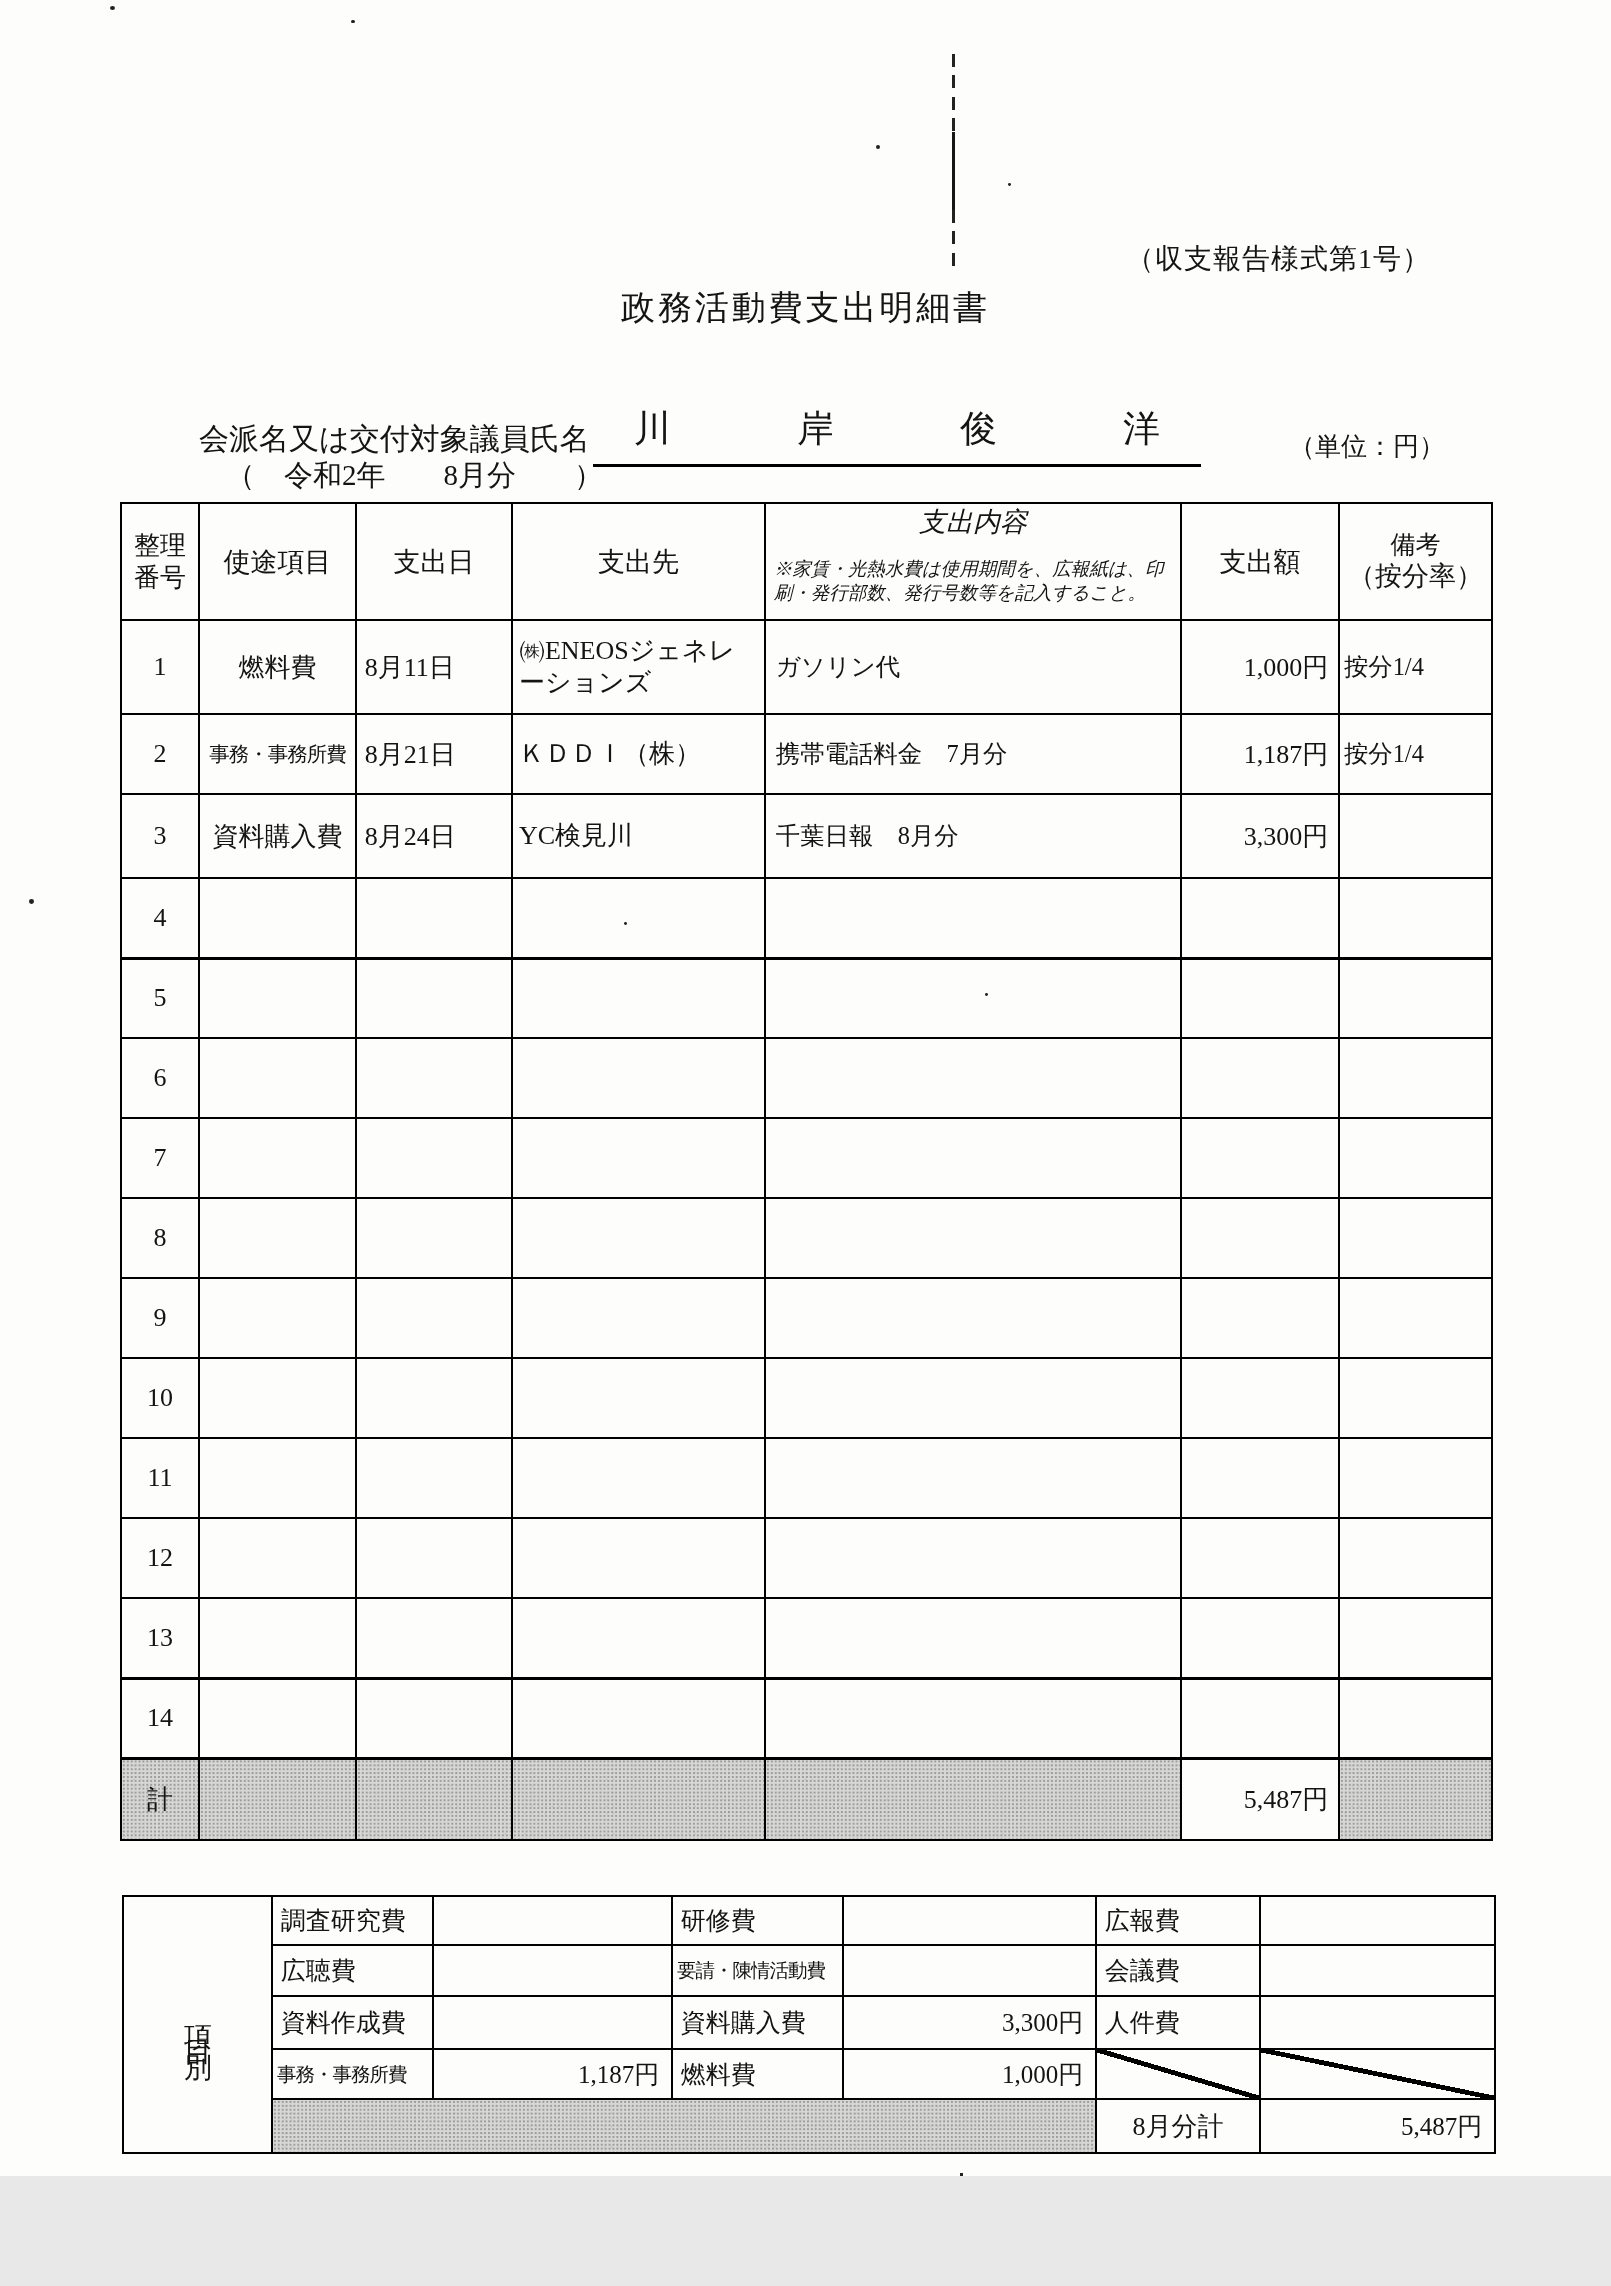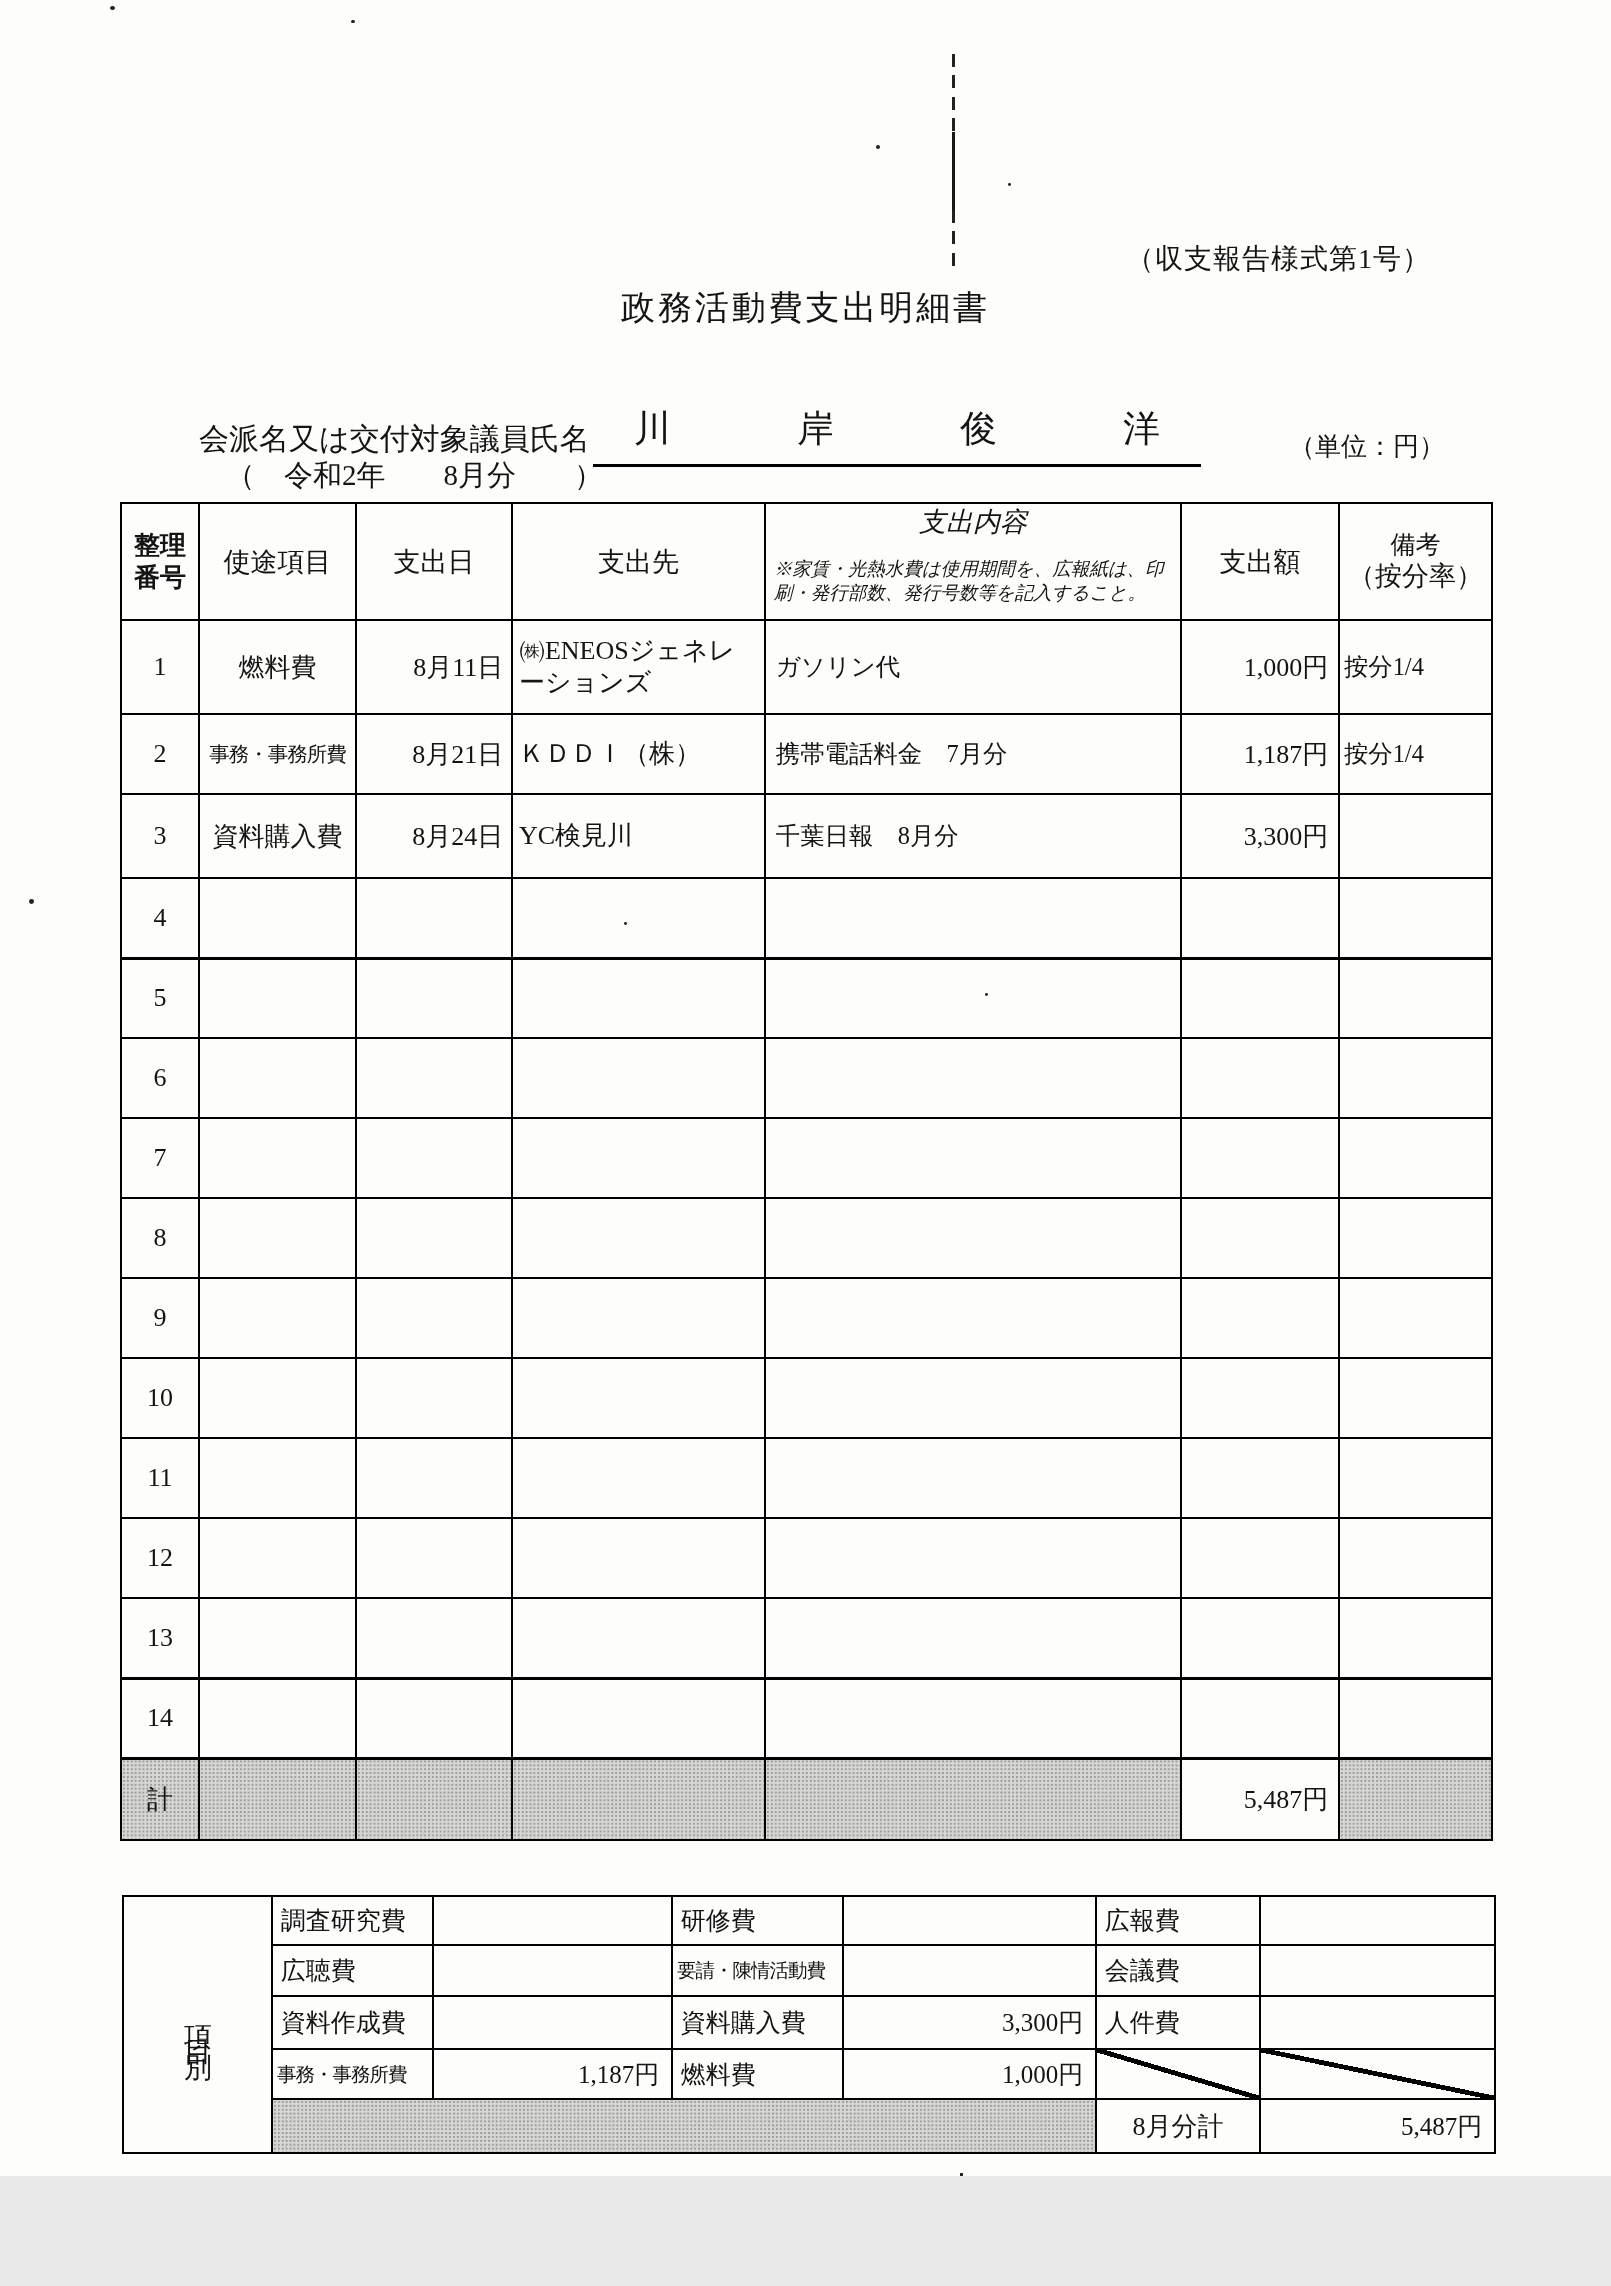--- a/index.html
+++ b/index.html
@@ -28,31 +28,31 @@
   .main-table { position:absolute; left:120px; top:502px; width:1371px; border:2.9px solid #000; }
   .main-table tr.hrow     { height:117px; }
   .main-table tr.r-first  { height:94px; }
   .main-table tr.r-std    { height:80px; }
   .main-table tr.r-third  { height:84px; }
   .main-table tr.total-row{ height:82px; }
   .main-table tr.thick-bottom td { border-bottom-width:3.9px; }
   .main-table tr.total-row td { border-top-width:3.9px; }
 
   .hc { text-align:center; font-size:27px; }
-  .hc-no { font-size:26px; line-height:1.2; padding:0 2px;font-weight:bold; }
+  .hc-no { font-size:26px; line-height:1.2; padding:0 2px; }
   .hdr-desc { vertical-align:top; padding:3.9px 7.8px 2px 7.8px;font-style:italic; }
   .hdr-desc .t { text-align:center; font-size:27px; line-height:1.1; }
   .hdr-desc .n { text-align:left; font-size:18.5px; line-height:1.3; margin-top:19px; }
   .hc-note { line-height:1.25; font-size:25px; }
   .hc-note .sub { font-size:27px; }
 
   .c-no    { text-align:center; font-size:26px; }
   .c-cat   { text-align:center; font-size:26px; }
   .c-cat.small { font-size:20.5px; letter-spacing:-1px; padding:0 2px; }
-  .c-date  { text-align:right; font-size:26px; }
+  .c-date  { text-align:left; font-size:26px; }
   .c-payee { font-size:26px; line-height:1.25; padding:0 5.9px;border-radius:19px; }
   .c-desc  { font-size:24.4px; padding:0 9.8px; }
   .c-amt   { text-align:right; font-size:26px; padding-right:9.8px; }
   .c-note  { font-size:24.4px; padding:0 3.9px; }
 
   
   .tone {
     background-color:#d7d7d5;
     background-image:
       radial-gradient(#9d9d9b 0.8px, transparent 0.9px),

